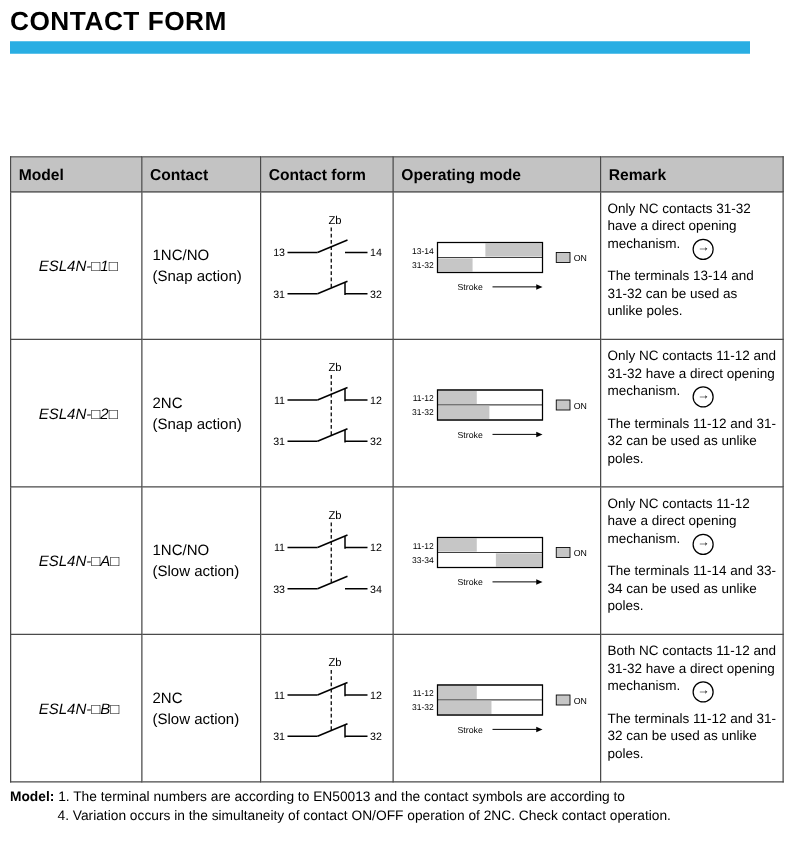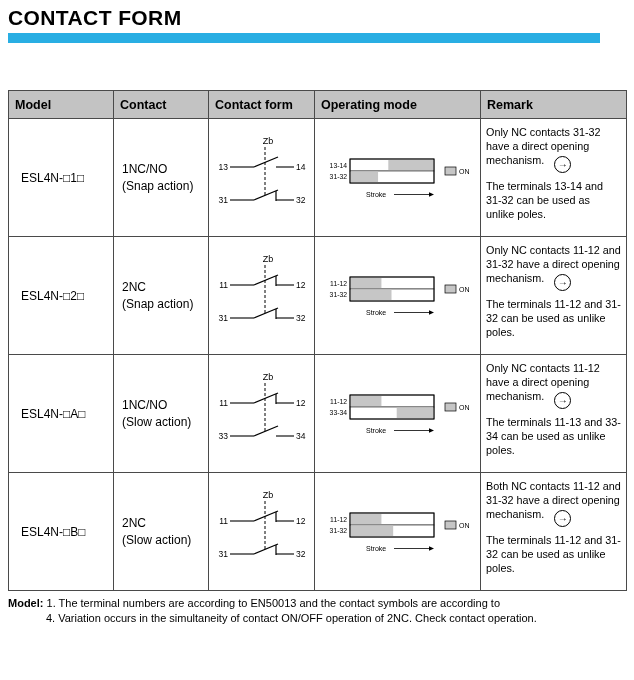--- a/index.html
+++ b/index.html
@@ -1,24 +1,24 @@
 <!DOCTYPE html>
 <html><head>
 <meta charset="utf-8">
 <style>
   html,body{margin:0;padding:0;background:#fff;}
   body{width:634px;height:680px;font-family:"Liberation Sans",sans-serif;color:#000;overflow:hidden;}
   .page{padding:6px 8px;}
   .page-title{font-size:21px;margin:0;font-weight:bold;letter-spacing:.4px;}
   .accent-bar{height:10px;background:#29aee3;margin-top:3px;width:592px;}
-  table{border-collapse:collapse;table-layout:fixed;margin-top:47px;width:618px;}
+  table{border-collapse:collapse;table-layout:fixed;margin-top:82px;width:618px;}
   th,td{border:1px solid #4a4a4a;}
   thead th{background:#c3c3c3;font-size:12.5px;text-align:left;padding:5px 6px;font-weight:bold;height:17px;}
   tbody tr{height:118px;}
-  td.model{font-size:12px;padding-left:12px;vertical-align:middle;}
+  td.model{font-size:12px;padding-left:22px;vertical-align:middle;font-style:italic;}
   td.contact{font-size:12px;padding-left:8px;vertical-align:middle;line-height:1.35;}
   td.cform,td.opmode{vertical-align:middle;text-align:right;padding:0;}
   .cf-diagram,.om-diagram{display:flex;justify-content:center;align-items:center;}
   td.remark{font-size:10.8px;vertical-align:top;padding:6px 5px;line-height:1.3;}
   .remark-p2{margin-top:6px;}
   .doa{display:inline-flex;align-items:center;justify-content:center;width:15px;height:15px;border:1.2px solid #000;border-radius:50%;font-size:10px;line-height:1;margin-left:10px;vertical-align:-3px;}
   .note{font-size:11px;margin-top:5px;line-height:1.35;}
   .note-label{font-weight:bold;}
   .note-line2{padding-left:57px;}
   .note-line3{padding-left:38px;}
@@ -184,21 +184,21 @@
                 <text x="48" y="45" font-size="7" text-anchor="start">Stroke</text>
                 <line x1="76" y1="42.5" x2="113" y2="42.5" stroke="#000" stroke-width="0.8"></line>
                 <path d="M116 42.5 l-5 -2.2 l0 4.4 Z" fill="#000"></path>
                 <rect x="127" y="15" width="11" height="8" fill="#c6c6c6" stroke="#000" stroke-width="0.7"></rect>
                 <text x="141" y="22" font-size="7" text-anchor="start">ON</text>
               </svg>
             </div>
         </td>
         <td class="remark">
           <span>Only NC contacts 11-12 have a direct opening mechanism.</span><span class="doa">→</span>
-          <div class="remark-p2">The terminals 11-13 and 33-34 can be used as unlike poles.</div>
+          <div class="remark-p2">The terminals 11-14 and 33-34 can be used as unlike poles.</div>
         </td>
       </tr>
       <tr>
         <td class="model">ESL4N-□B□</td>
         <td class="contact">
           <div>2NC</div>
           <div>(Slow action)</div>
         </td>
         <td class="cform">
           <div class="cf-diagram">

